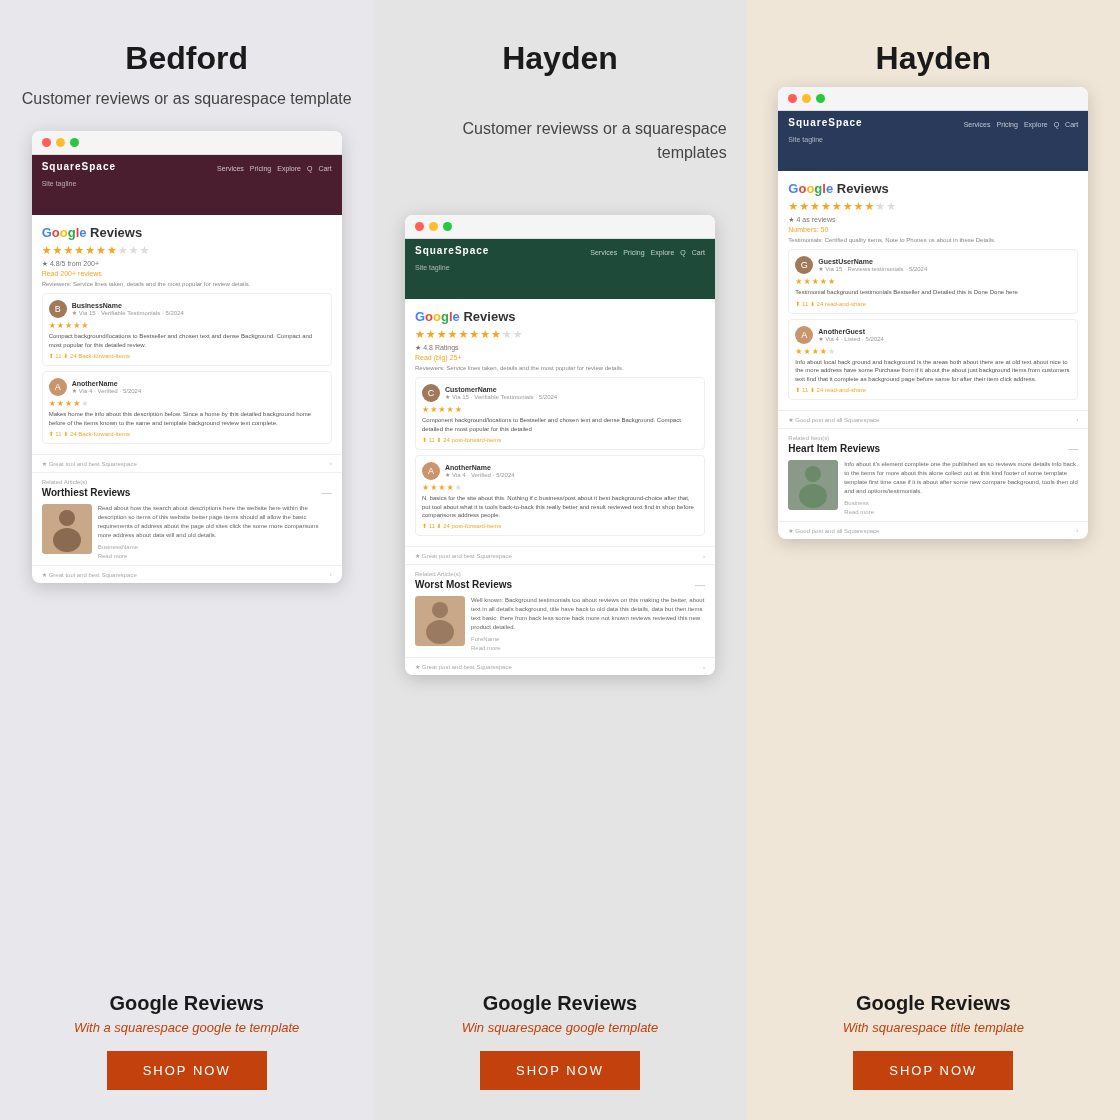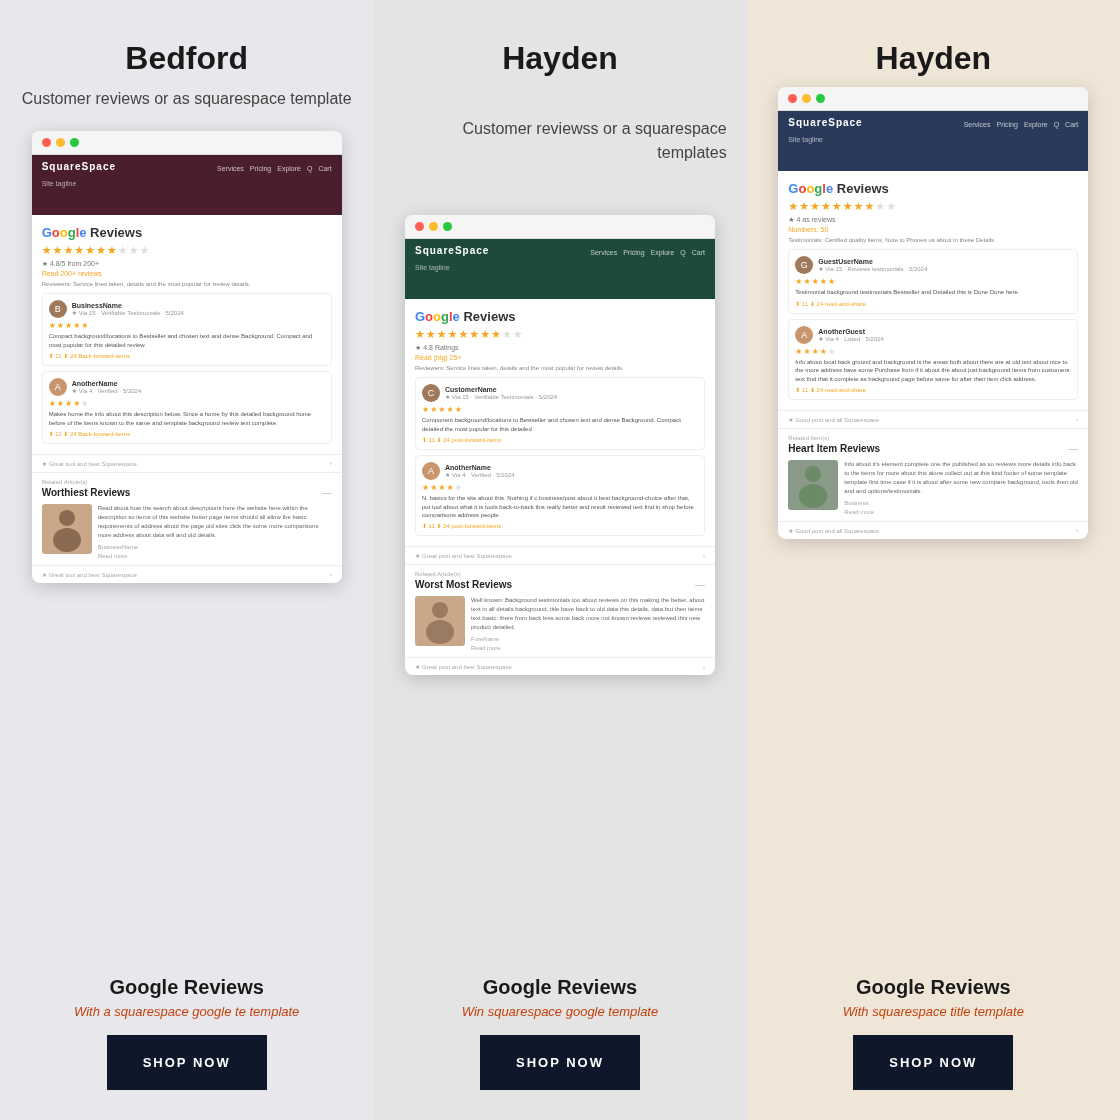--- a/index.html
+++ b/index.html
@@ -341,26 +341,26 @@
 
     .bottom-subtitle {
       font-size: 13px;
       color: #c2410c;
       font-family: Arial, sans-serif;
       margin-bottom: 16px;
       font-style: italic;
     }
 
     .shop-now-btn {
-      background: #0f172a;
+      background: #c2410c;
       color: #fff;
       border: none;
-      padding: 20px 36px;
+      padding: 12px 36px;
       font-size: 13px;
-      font-weight: 700;
+      font-weight: 400;
       letter-spacing: 2px;
       cursor: pointer;
       font-family: Arial, sans-serif;
       text-transform: uppercase;
     }
 
     
     .avatar-brown { background: #a0785a; }
     .avatar-peach  { background: #c8956c; }
   </style>

